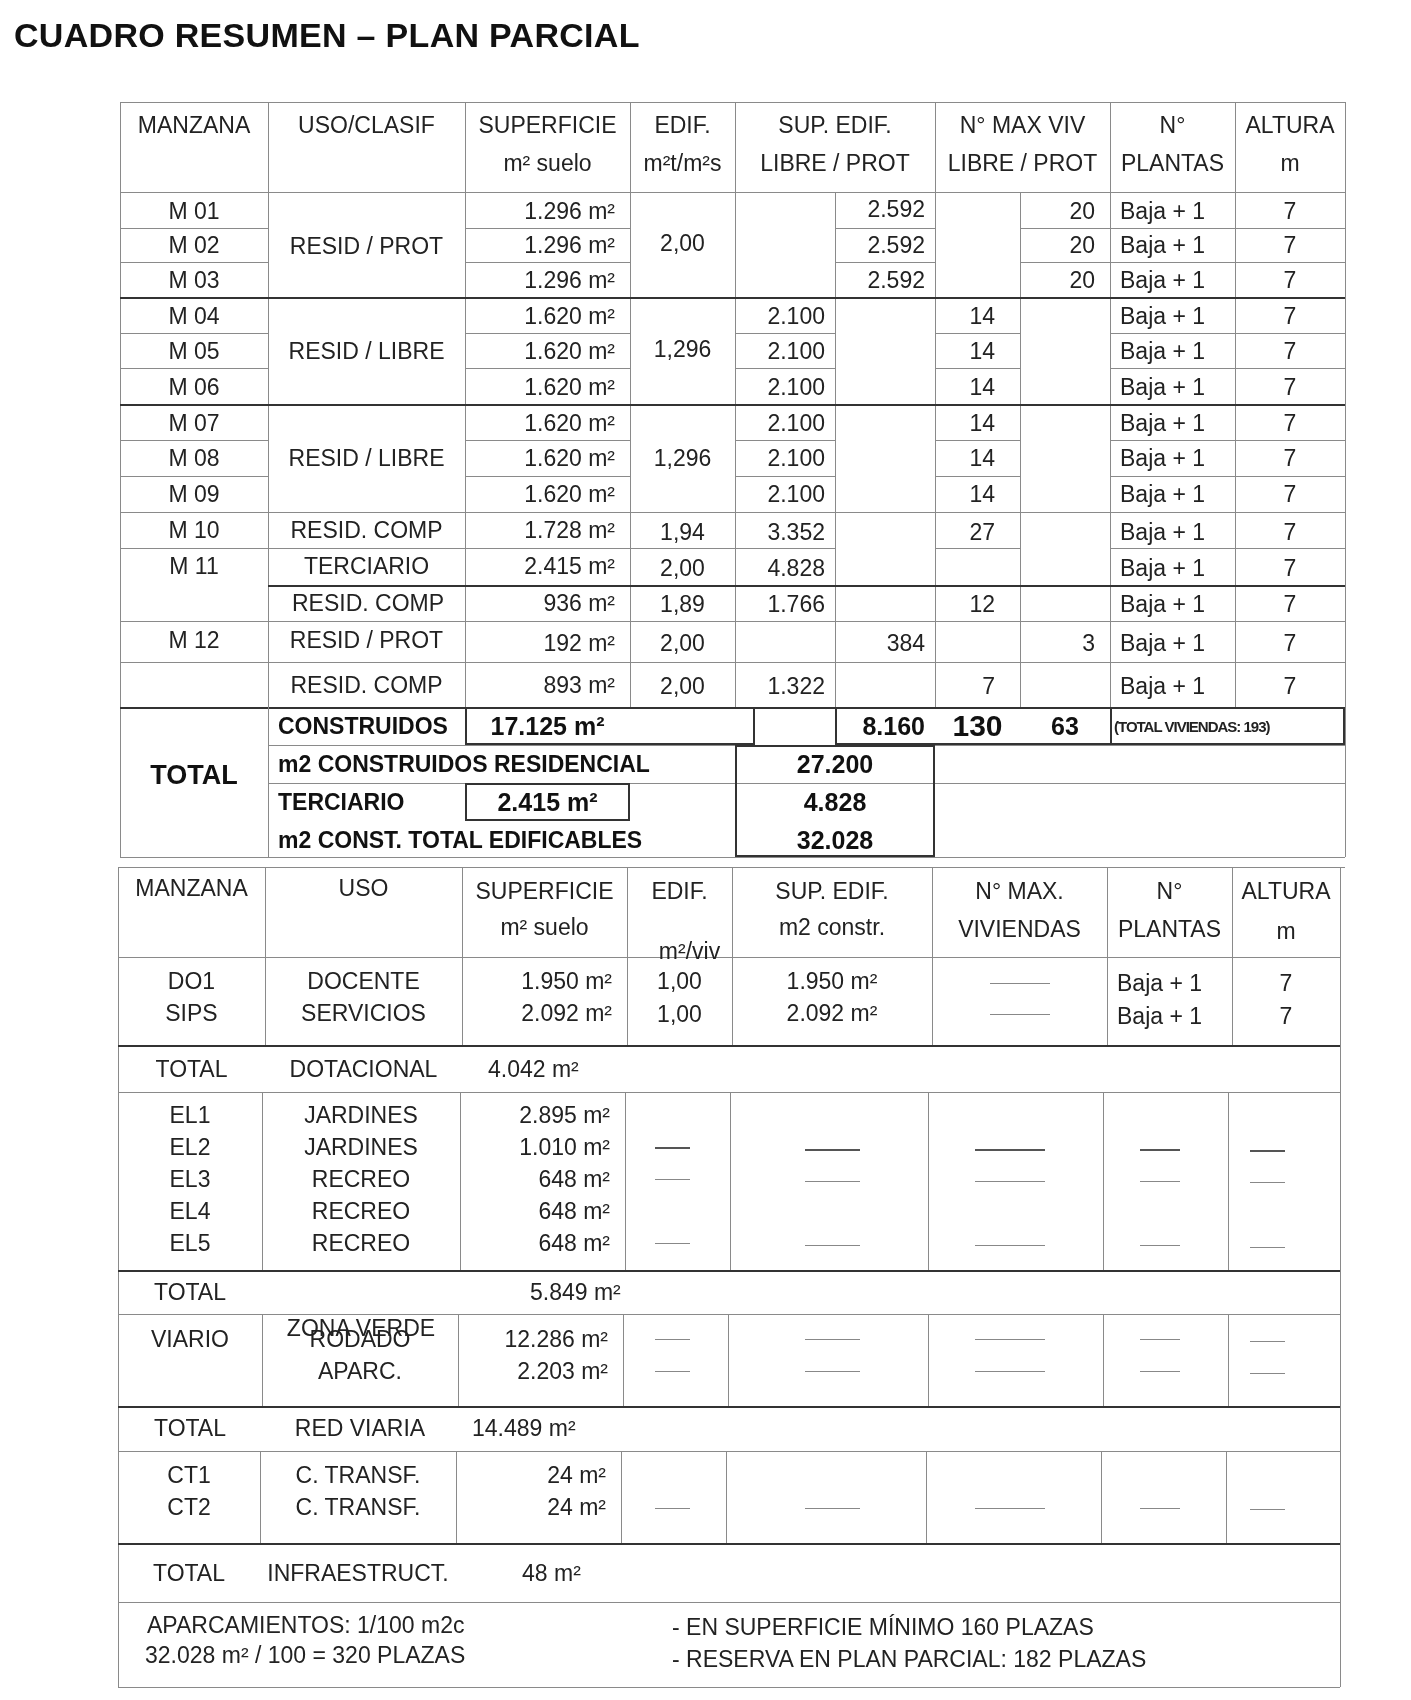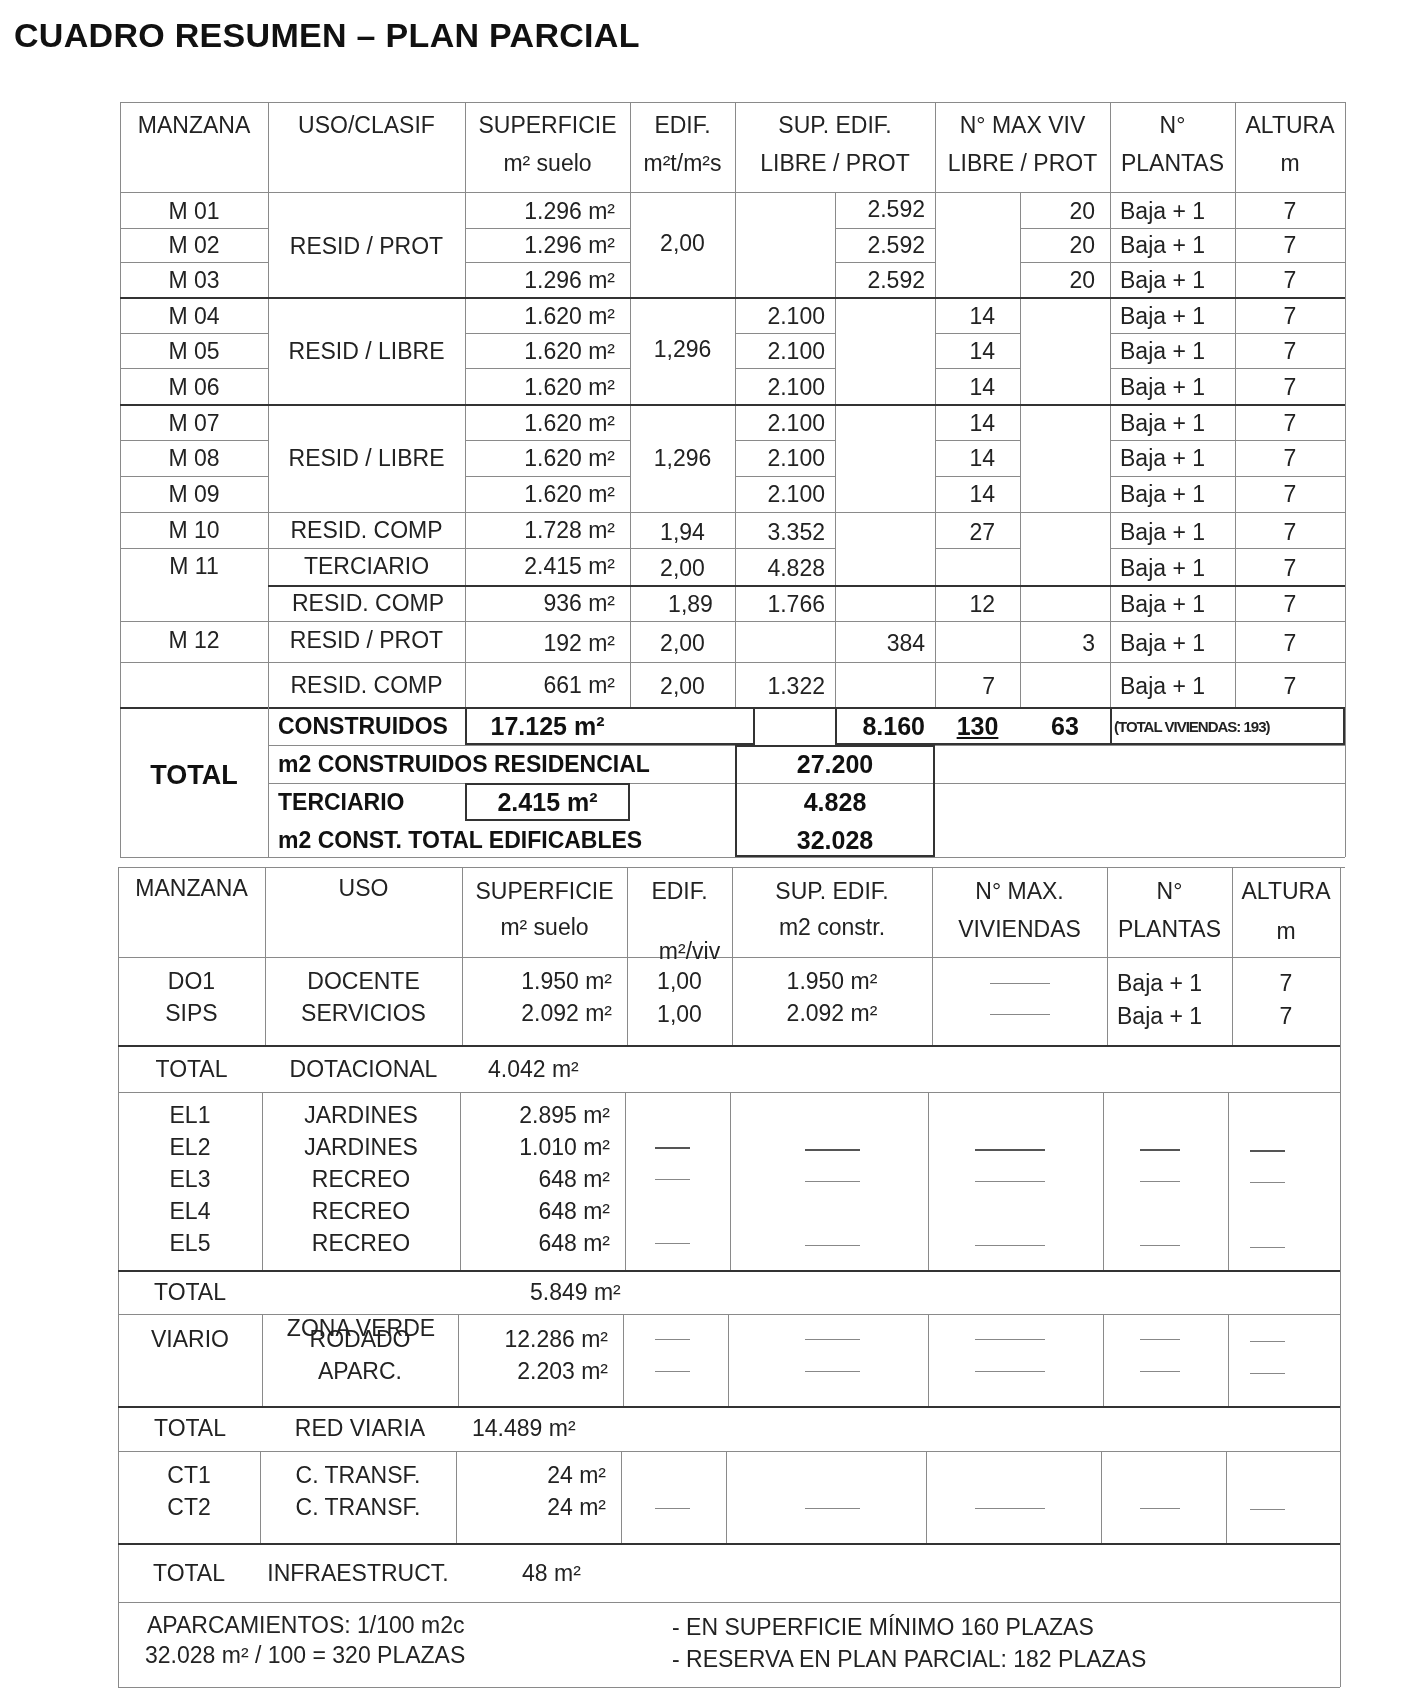--- a/index.html
+++ b/index.html
@@ -206,52 +206,52 @@
   <div class="t c" style="left:268px;top:553px;width:197px;">TERCIARIO</div>
   <div class="t r" style="left:465px;top:553px;width:150px;">2.415 m²</div>
   <div class="t c" style="left:630px;top:555px;width:105px;">2,00</div>
   <div class="t r" style="left:735px;top:555px;width:90px;">4.828</div>
   <div class="t" style="left:1120px;top:555px;">Baja + 1</div>
   <div class="t c" style="left:1235px;top:555px;width:110px;">7</div>
 </div>
 <div>
   <div class="t" style="left:292px;top:590px;width:180px;overflow:hidden;">RESID. COMP</div>
   <div class="t r" style="left:465px;top:590px;width:150px;">936 m²</div>
-  <div class="t c" style="left:630px;top:591px;width:105px;margin-left:8px;">1,89</div>
+  <div class="t c" style="left:630px;top:591px;width:105px;">1,89</div>
   <div class="t r" style="left:735px;top:591px;width:90px;">1.766</div>
   <div class="t r" style="left:935px;top:591px;width:60px;">12</div>
   <div class="t" style="left:1120px;top:591px;">Baja + 1</div>
   <div class="t c" style="left:1235px;top:591px;width:110px;">7</div>
 </div>
 <div>
   <div class="t c" style="left:120px;top:627px;width:148px;">M 12</div>
   <div class="t c" style="left:268px;top:627px;width:197px;">RESID / PROT</div>
   <div class="t r" style="left:465px;top:630px;width:150px;">192 m²</div>
   <div class="t c" style="left:630px;top:630px;width:105px;">2,00</div>
   <div class="t r" style="left:835px;top:630px;width:90px;">384</div>
   <div class="t r" style="left:1020px;top:630px;width:75px;">3</div>
   <div class="t" style="left:1120px;top:630px;">Baja + 1</div>
   <div class="t c" style="left:1235px;top:630px;width:110px;">7</div>
 </div>
 <div>
   <div class="t c" style="left:268px;top:672px;width:197px;">RESID. COMP</div>
-  <div class="t r" style="left:465px;top:672px;width:150px;">661 m²</div>
+  <div class="t r" style="left:465px;top:672px;width:150px;">893 m²</div>
   <div class="t c" style="left:630px;top:673px;width:105px;">2,00</div>
   <div class="t r" style="left:735px;top:673px;width:90px;">1.322</div>
   <div class="t r" style="left:935px;top:673px;width:60px;">7</div>
   <div class="t" style="left:1120px;top:673px;">Baja + 1</div>
   <div class="t c" style="left:1235px;top:673px;width:110px;">7</div>
 </div>
 
 <div>
   <div class="t c b" style="left:120px;top:762px;width:148px;font-size:27px;">TOTAL</div>
   <div class="t b" style="left:278px;top:713px;">CONSTRUIDOS</div>
   <div class="t c b" style="left:465px;top:713px;width:165px;font-size:25px;">17.125 m²</div>
   <div class="t r b" style="left:835px;top:713px;width:90px;font-size:25px;">8.160</div>
-  <div class="t c b" style="left:935px;top:713px;width:85px;font-size:25px;text-decoration:underline;">130</div>
+  <div class="t c b" style="left:935px;top:713px;width:85px;font-size:30px;">130</div>
   <div class="t c b" style="left:1020px;top:713px;width:90px;font-size:25px;">63</div>
   <div class="t small" style="left:1114px;top:714px;">(TOTAL VIVIENDAS: 193)</div>
 
   <div class="t b" style="left:278px;top:751px;">m2 CONSTRUIDOS RESIDENCIAL</div>
   <div class="t c b" style="left:735px;top:751px;width:200px;font-size:25px;">27.200</div>
 
   <div class="t b" style="left:278px;top:789px;">TERCIARIO</div>
   <div class="t c b" style="left:465px;top:789px;width:165px;font-size:25px;">2.415 m²</div>
   <div class="t c b" style="left:735px;top:789px;width:200px;font-size:25px;">4.828</div>
 

